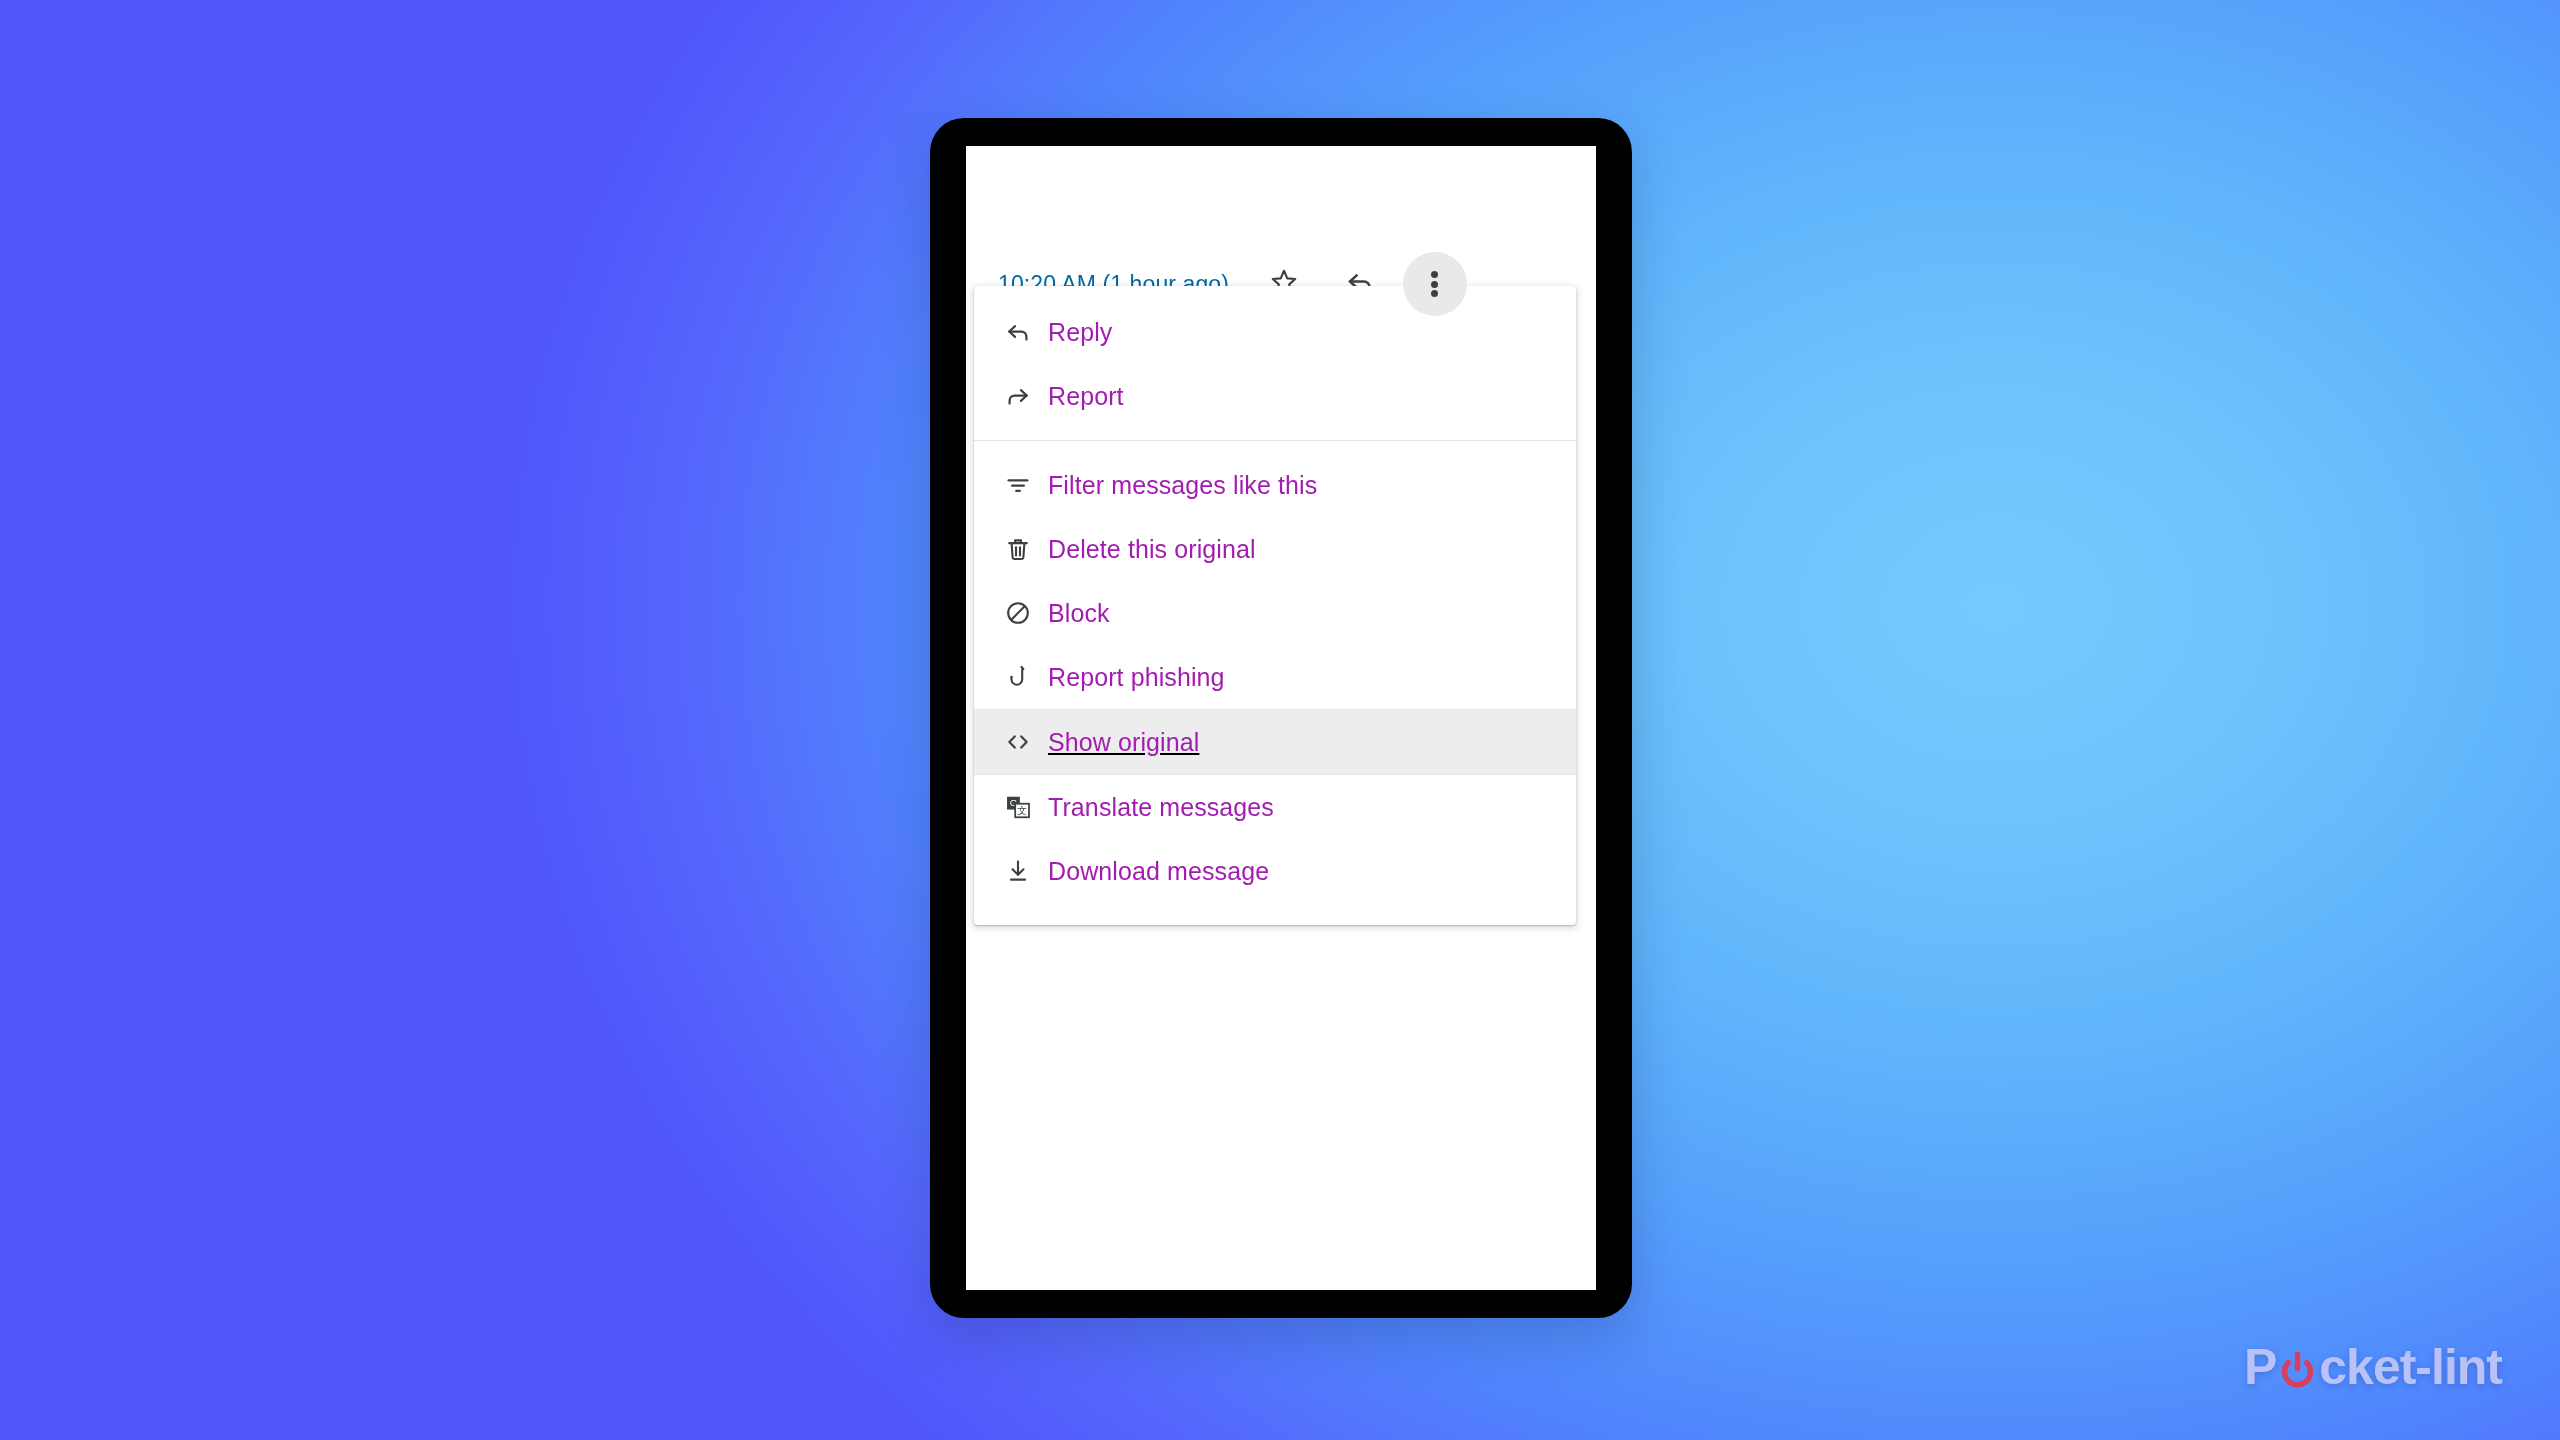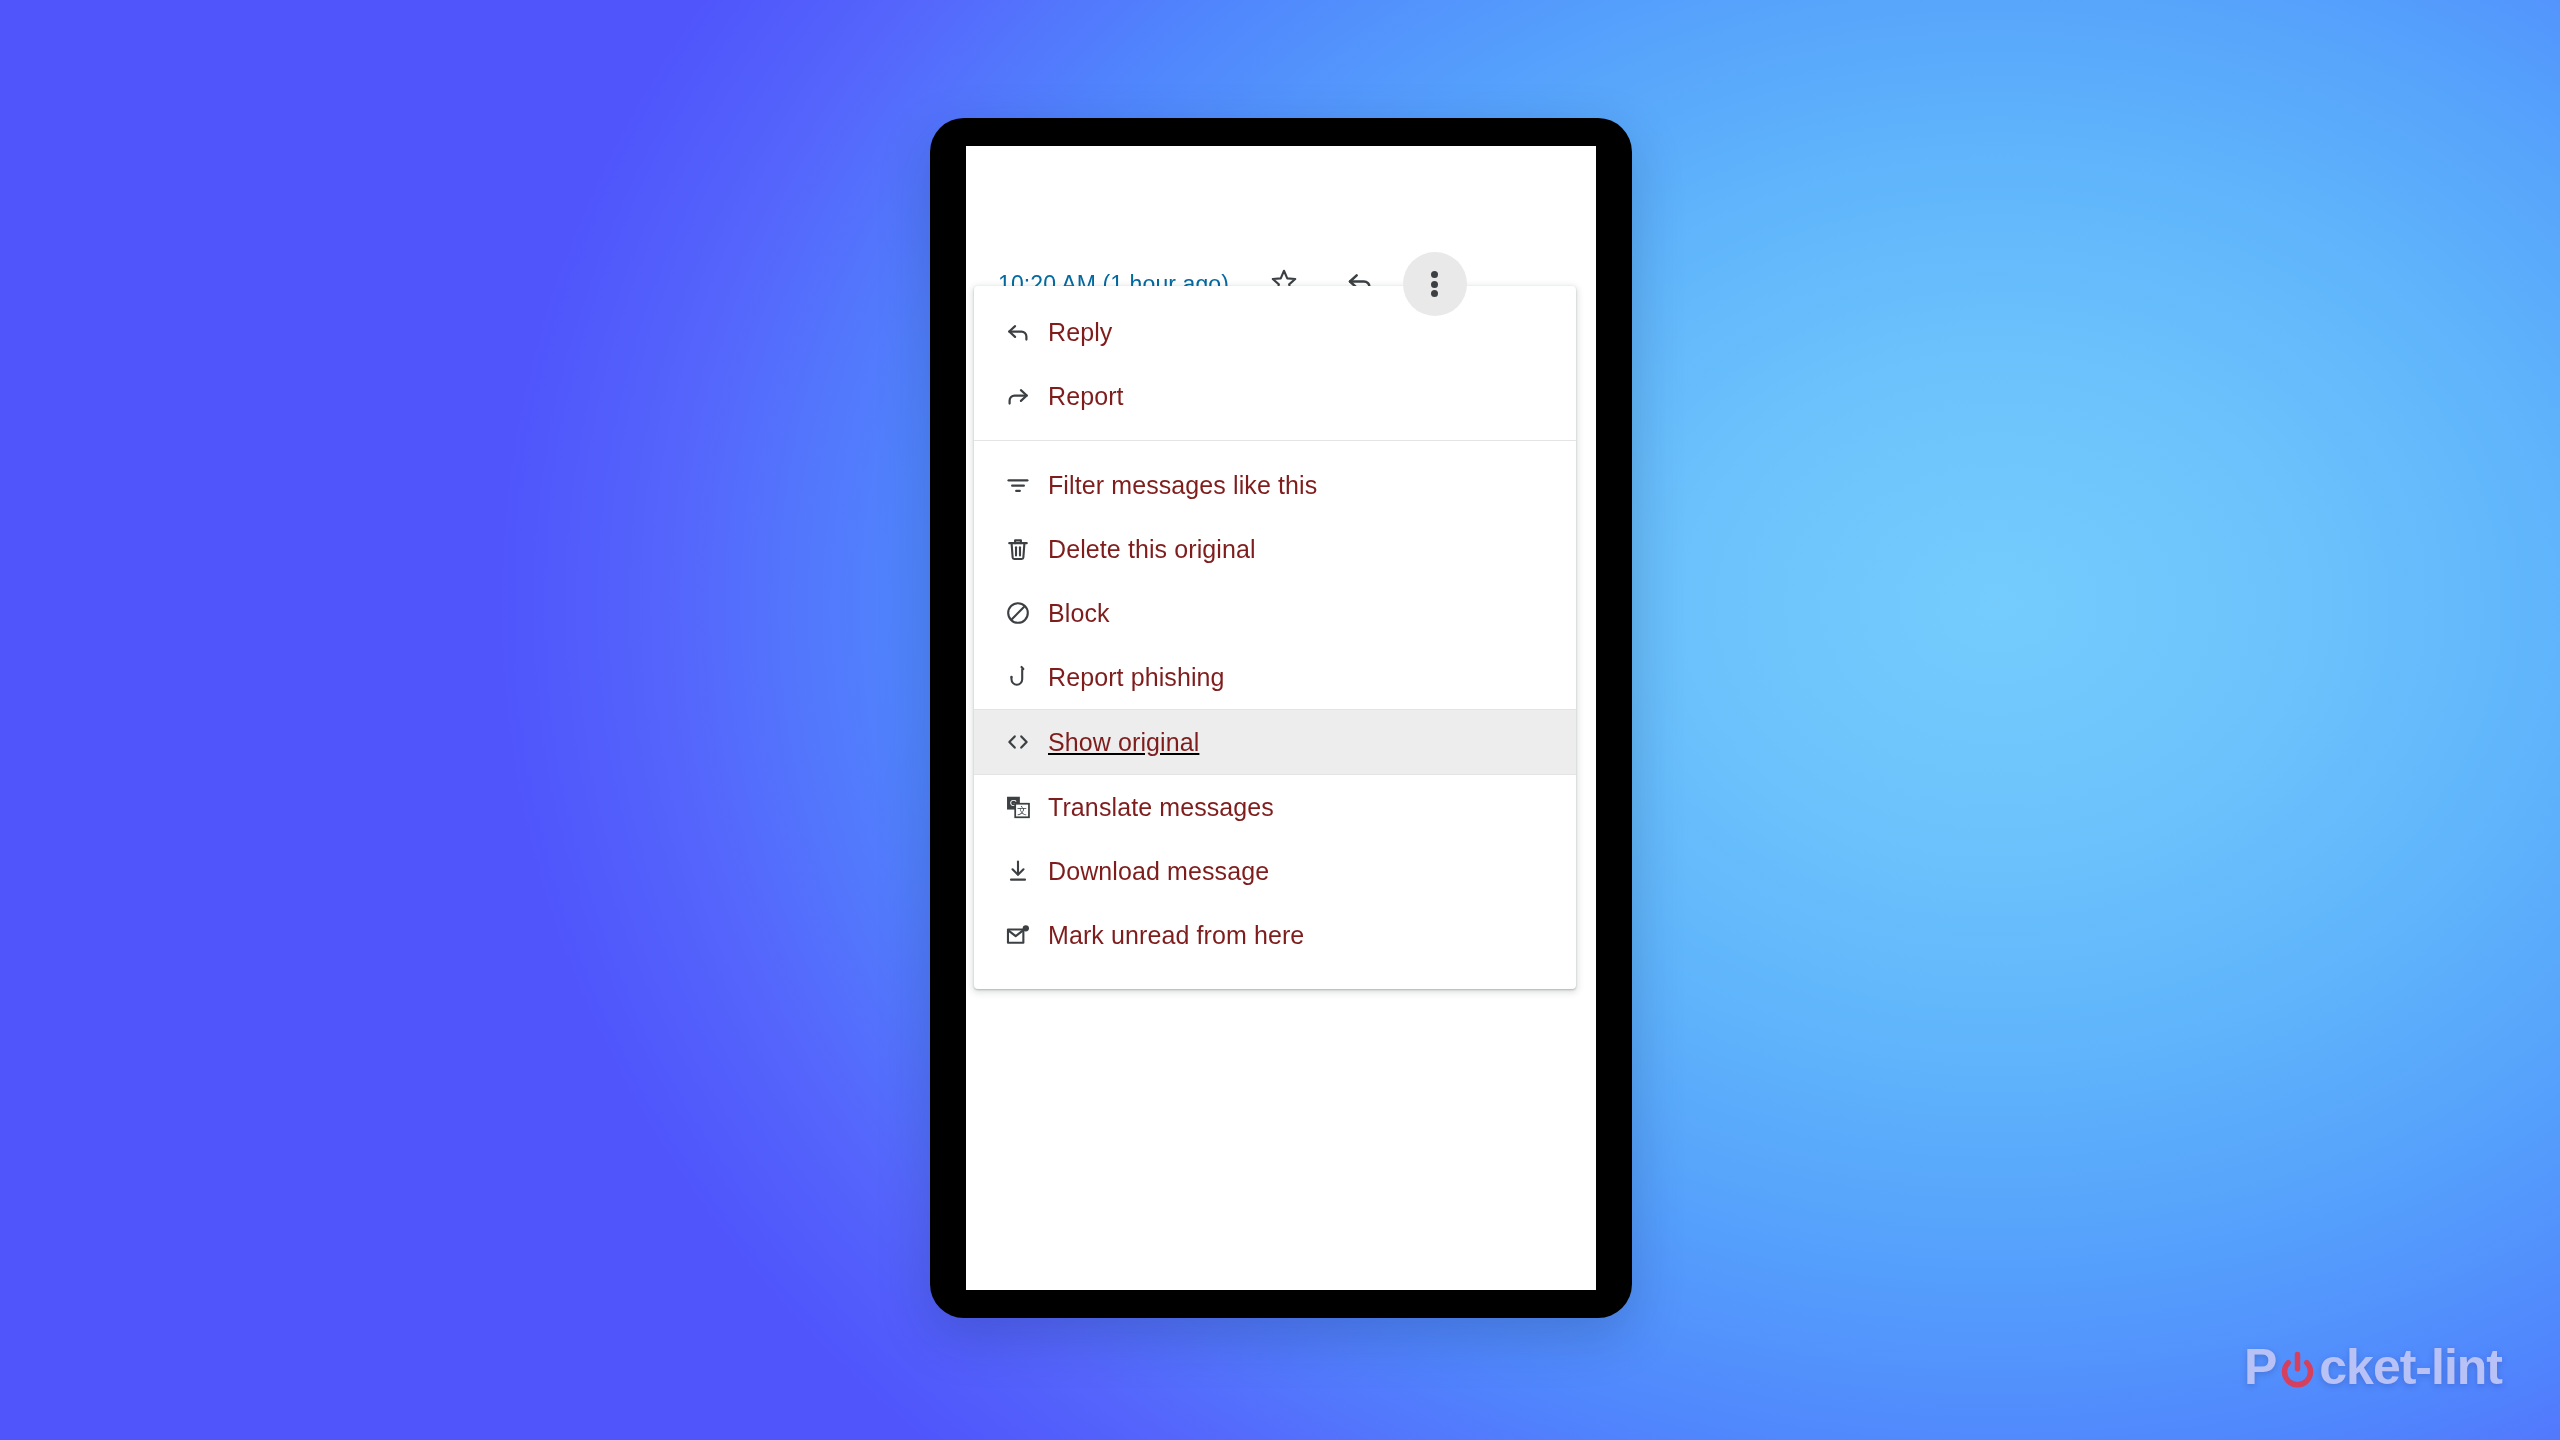--- a/index.html
+++ b/index.html
@@ -79,21 +79,21 @@
     cursor:pointer;
   }
   .menu-item.highlighted { background:#ededed;text-decoration:underline; }
   .menu-icon {
     width:44px; min-width:44px;
     display:flex; align-items:center; justify-content:flex-start;
     color:#3c4043;
   }
   .menu-label {
     font-size:25px;
-    color:#7f1d1d;
+    color:#a21caf;
     letter-spacing:.1px;
     white-space:nowrap;
   }
   .menu-divider {
     height:1px; background:#e4e4e4;
     margin:12px 0;
   }
   .menu-divider.tight { margin:0; }
 
   
@@ -249,30 +249,20 @@
         <span class="menu-icon">
           <svg width="28" height="28" viewBox="0 0 24 24" fill="none" stroke="#3c4043" stroke-width="1.8" stroke-linecap="round" stroke-linejoin="round">
             <line x1="12" y1="3.8" x2="12" y2="15"></line>
             <polyline points="7.3,10.5 12,15.2 16.7,10.5"></polyline>
             <line x1="6" y1="19.4" x2="18" y2="19.4"></line>
           </svg>
         </span>
         <span class="menu-label">Download message</span>
       </div>
 
-      <div class="menu-item">
-        <span class="menu-icon">
-          <svg width="28" height="28" viewBox="0 0 24 24" fill="none" stroke="#3c4043" stroke-width="1.8" stroke-linejoin="round">
-            <path d="M3.4 7.3h13.2v11.3H3.4z"></path>
-            <polyline points="3.4,7.8 10,13 16.6,7.8"></polyline>
-            <circle cx="18.7" cy="6.3" r="2.7" fill="#3c4043" stroke="none"></circle>
-          </svg>
-        </span>
-        <span class="menu-label">Mark unread from here</span>
-      </div>
 
     </div>
   </div>
 </div>
 
 <div id="watermark">
   <span>P</span>
   <span class="wm-power">
     <svg width="41" height="41" viewBox="0 0 24 24" fill="none" stroke="#d4405e" stroke-width="3.2" stroke-linecap="round">
       <path d="M6.6 7.4a7.6 7.6 0 1 0 10.8 0"></path>

